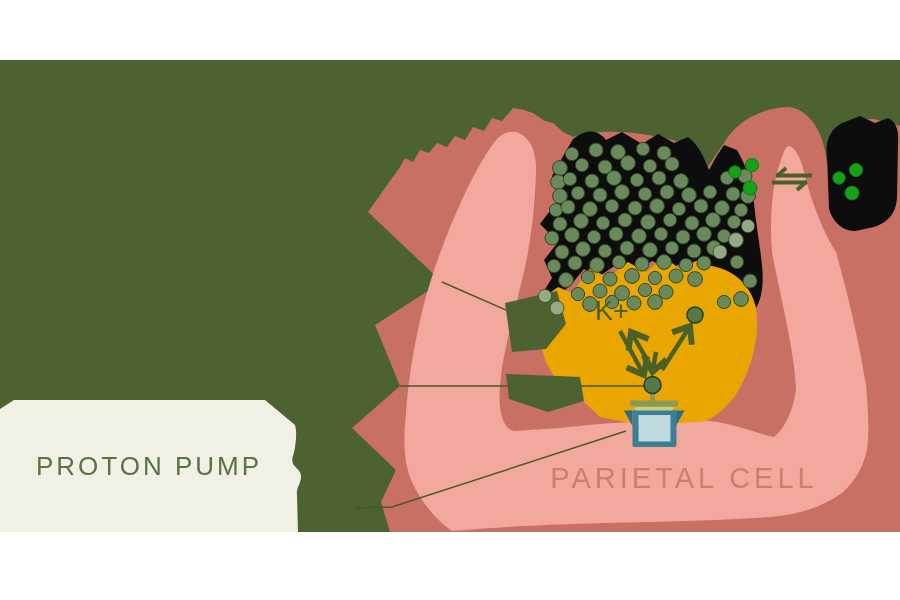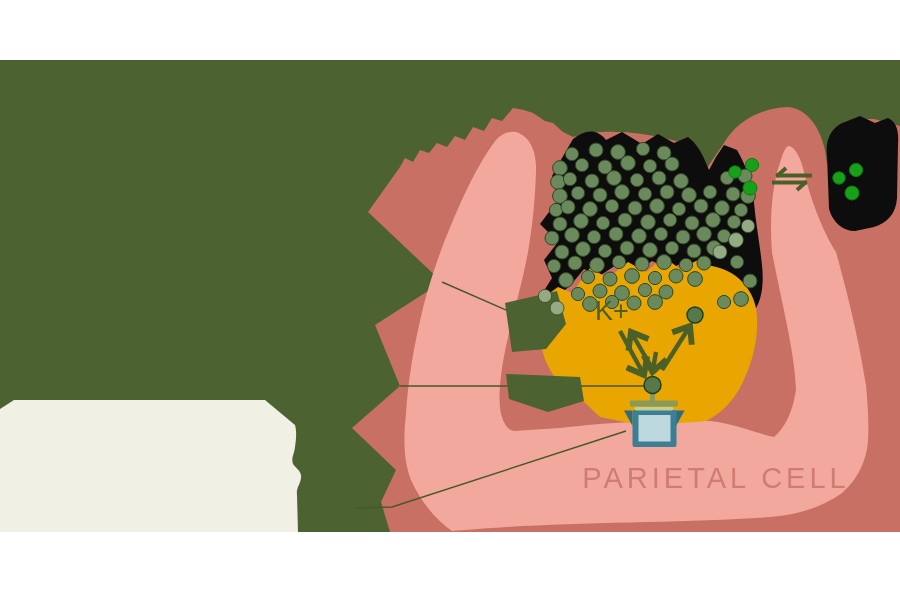--- a/index.html
+++ b/index.html
@@ -12,21 +12,21 @@
     position:absolute;white-space:nowrap;
     font-family:"Liberation Sans",sans-serif;
   }
   .label-proton-pump{
     left:0;top:400px;width:298px;height:132px;
     display:flex;align-items:center;justify-content:center;
     font-size:26px;letter-spacing:3px;font-weight:400;
     color:var(--c-text-green,#5c7146);
   }
   .label-parietal-cell{
-    left:560px;top:462px;width:312px;text-align:center;
+    left:528px;top:462px;width:312px;text-align:center;
     font-size:29px;letter-spacing:4px;font-weight:400;
     color:var(--c-text-pink,#cf7c72);
   }
   .label-k-plus{
     left:595px;top:296px;
     font-size:27px;letter-spacing:0px;font-weight:400;
     color:var(--c-arrow,#4b6026);
   }
   .dot-sage{fill:var(--c-ion-sage,#6a8a5e);stroke:var(--c-ion-sage-rim,#31481f);stroke-width:1;}
   .dot-pale{fill:var(--c-ion-pale,#93aa85);stroke:var(--c-ion-sage-rim,#31481f);stroke-width:0.8;}
@@ -272,18 +272,19 @@
        C 297,432 296,440 295,447
        C 294,455 291,458 293,464
        C 297,469 302,472 301,478
        C 300,485 296,488 297,495
        L 298,532 L 0,532 Z"></path>
 
   <rect x="0" y="0" width="900" height="60" fill="#ffffff"></rect>
   <rect x="0" y="532" width="900" height="68" fill="#ffffff"></rect>
 </svg>
 
+<div class="label label-proton-pump">PROTON PUMP</div>
 
 <div class="label label-parietal-cell">PARIETAL CELL</div>
 
 <div class="label label-k-plus">K+</div>
 
 </div>
 
 </body></html>

